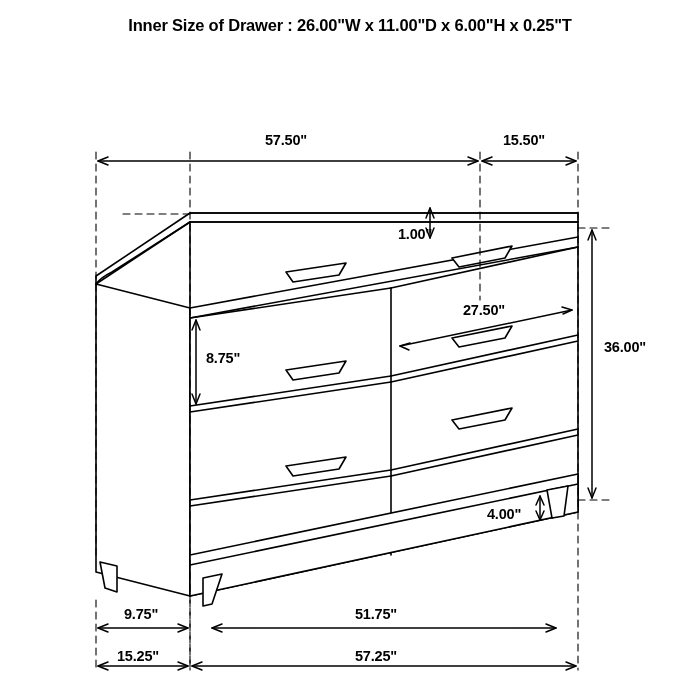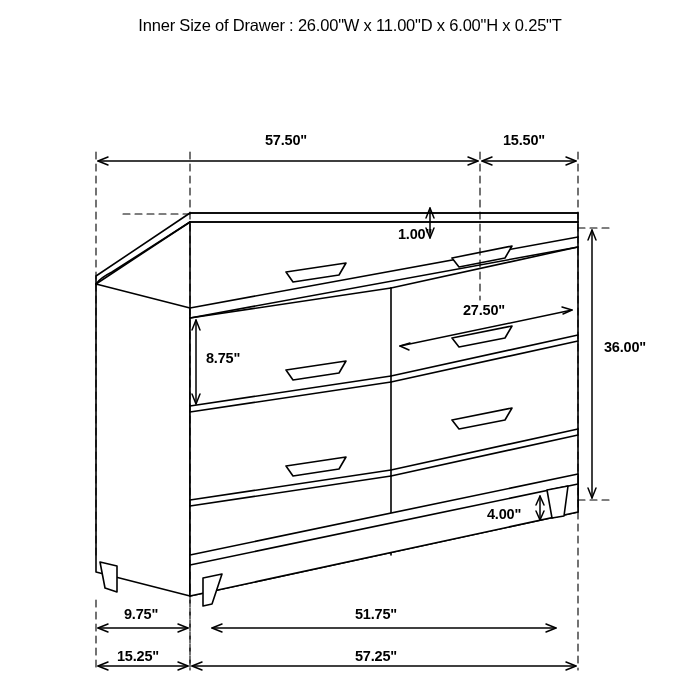--- a/index.html
+++ b/index.html
@@ -22,21 +22,21 @@
     width: 700px;
     height: 700px;
   }
   #title {
     position: absolute;
     left: 0;
     top: 16px;
     width: 700px;
     text-align: center;
     font-size: 16.5px;
-    font-weight: normal;
+    font-weight: bold;
     letter-spacing: -0.2px;
   }
   #drawing {
     position: absolute;
     left: 0;
     top: 0;
     width: 700px;
     height: 700px;
   }
   .dim-label {

